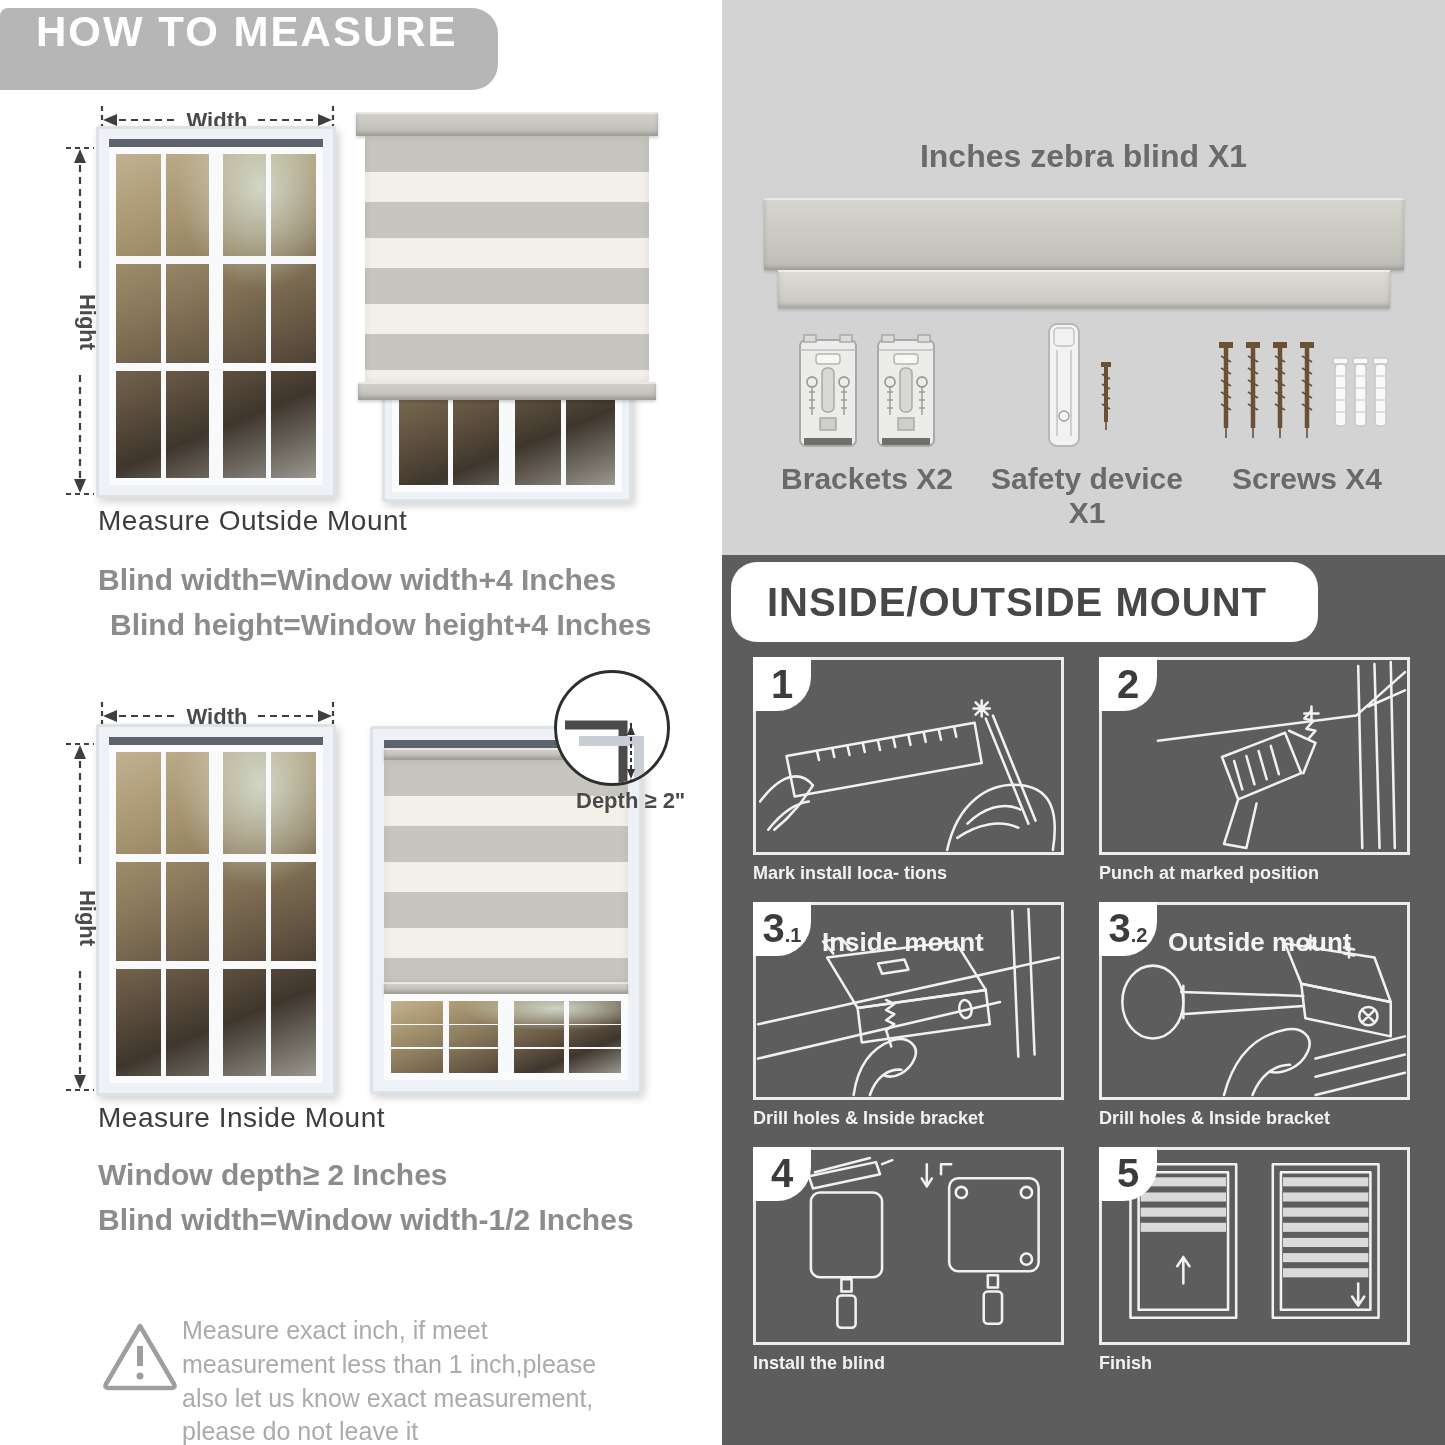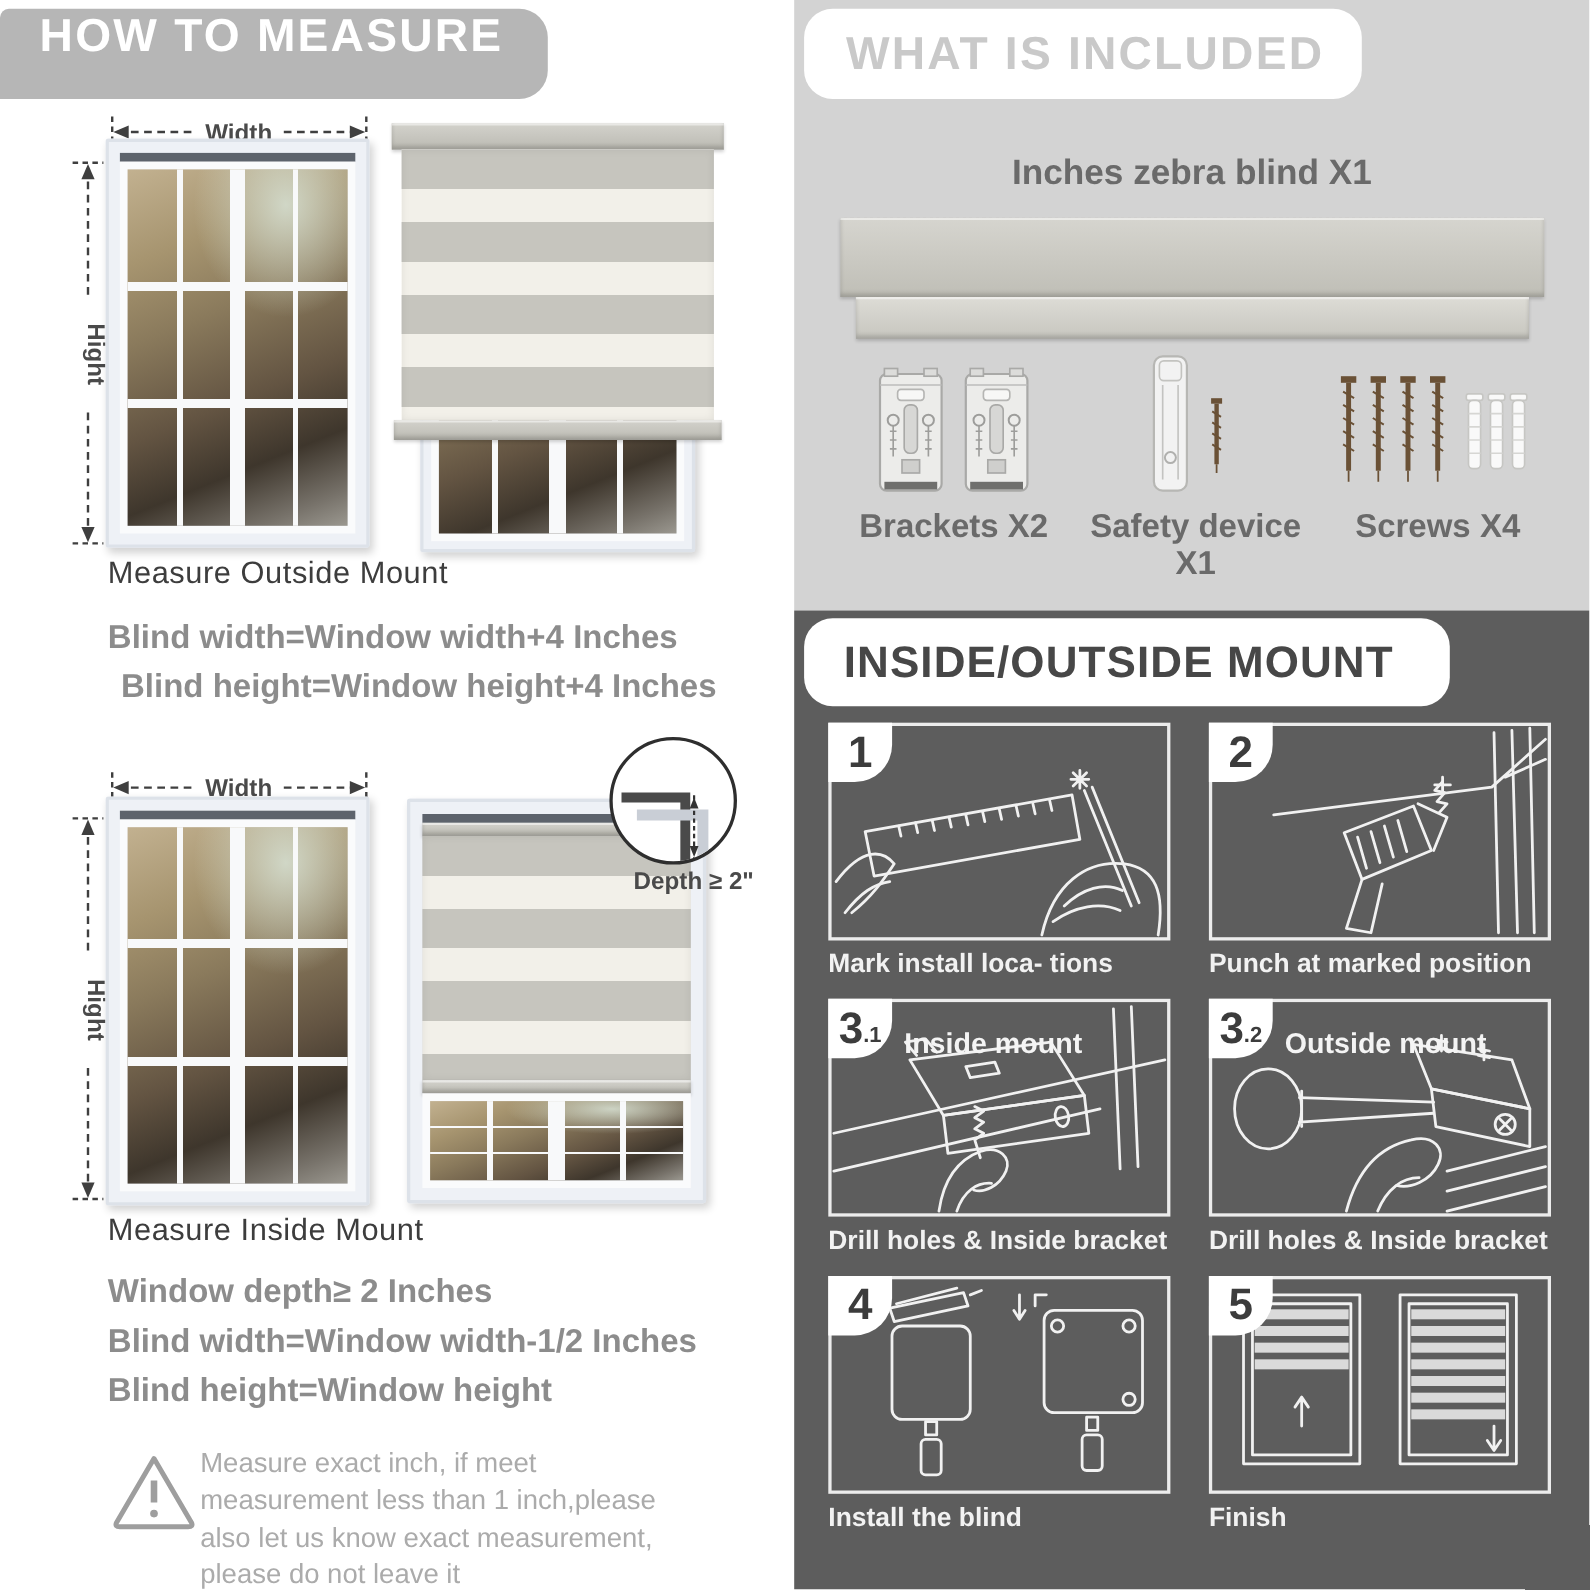--- a/index.html
+++ b/index.html
@@ -58,21 +58,21 @@
     display:flex; align-items:center; padding-left:36px; color:#474747; font-size:40px; font-weight:bold; letter-spacing:1px; }
 
   .steps { left:31px; top:102px; width:661px; display:grid; grid-template-columns:311px 311px; column-gap:35px; row-gap:18px; }
   .step-frame { position:relative; height:198px; border:3px solid #ececec; }
   .step-frame svg { width:100%; height:100%; display:block; }
   .badge { position:absolute; left:-3px; top:-3px; width:58px; height:54px; background:#ffffff;
     border-radius:0 0 34px 0; display:flex; align-items:center; justify-content:center;
     color:#3c3c3c; font-weight:bold; font-size:40px; }
   .badge .sub { font-size:20px; align-self:flex-end; margin-bottom:9px; }
   .step-inlabel { position:absolute; left:66px; top:12px; color:#f4f4f4; font-size:26px; font-weight:bold;margin-top:10px; }
-  .step-caption { margin-top:9px; color:#f2f2f2; font-size:24px; font-weight:bold; line-height:1.1; }
+  .step-caption { margin-top:9px; color:#f2f2f2; font-size:18px; font-weight:bold; line-height:1.1; }
 
   .lineart { stroke:#f1f1f1; stroke-width:2.5; fill:none; stroke-linecap:round; stroke-linejoin:round; }
   .lineart .fillstripe { fill:rgba(240,240,240,.85); stroke:none; }
 </style>
 </head>
 <body>
 
 <div id="left-half" class="abs">
 
   <div class="abs banner-gray">
@@ -172,34 +172,30 @@
       <line x1="74" y1="50" x2="74" y2="108" stroke="#333" stroke-width="2" stroke-dasharray="4 3"></line>
       <polygon points="74,52 70,62 78,62" fill="#333"></polygon>
       <polygon points="74,106 70,96 78,96" fill="#333"></polygon>
     </svg>
   </div>
   <div class="abs depth-label" style="left:576px; top:788px;">Depth ≥ 2"</div>
 
   <div class="abs h-title" style="left:98px; top:1102px;">Measure Inside Mount</div>
   <div class="abs h-line" style="left:98px; top:1158px;">Window depth≥ 2 Inches</div>
   <div class="abs h-line" style="left:98px; top:1203px;">Blind width=Window width-1/2 Inches</div>
-  <div class="abs h-line" style="left:98px; top:1248px;">Blind height=Window height</div>
 
   <svg class="abs" style="left:100px; top:1318px;" width="80" height="78">
     <path d="M40,8 L74,66 Q76,70 71,70 L9,70 Q4,70 6,66 Z" stroke="#9e9e9e" stroke-width="4.5" fill="none" stroke-linejoin="round"></path>
     <line x1="40" y1="28" x2="40" y2="48" stroke="#9e9e9e" stroke-width="6"></line>
     <circle cx="40" cy="58" r="3.5" fill="#9e9e9e"></circle>
   </svg>
   <div class="abs warn-text" style="left:182px; top:1314px; width:450px;">Measure exact inch, if meet measurement less than 1 inch,please also let us know exact measurement, please do not leave it</div>
 </div>
 
 <div id="right-top" class="abs">
-  <div class="abs banner-white-light">
-    <span>WHAT IS INCLUDED</span>
-  </div>
 
   <div class="abs included-title">Inches zebra blind X1</div>
 
   <div class="abs rail" style="left:42px; top:198px; width:640px; height:72px;
        background:linear-gradient(180deg,#d6d5cf,#bfbeb6), repeating-linear-gradient(90deg, rgba(255,255,255,.10) 0 3px, rgba(0,0,0,.04) 3px 6px);"></div>
   <div class="abs rail" style="left:56px; top:270px; width:612px; height:38px;
        background:linear-gradient(180deg,#dddcd6,#c7c6bf);"></div>
 
   <div class="abs" style="left:60px; top:322px; width:170px; height:136px; display:flex; justify-content:center; align-items:flex-end; gap:14px;">
     <svg width="64" height="126">

